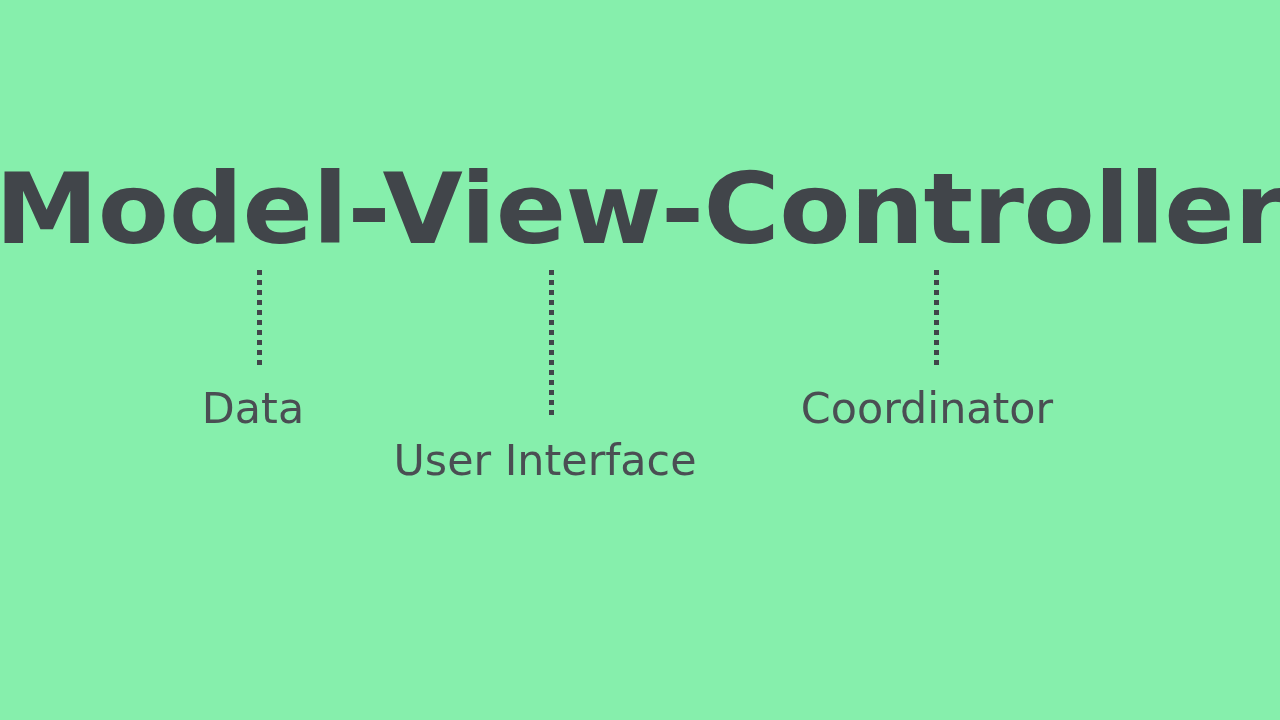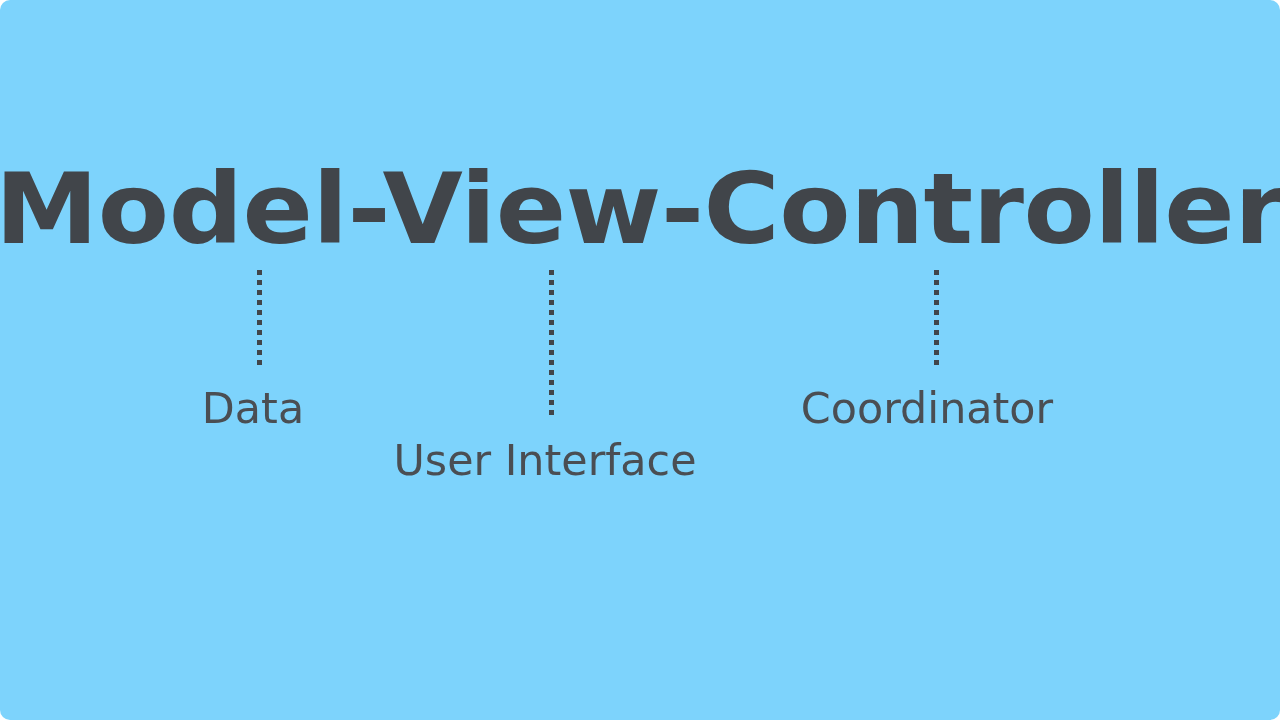--- a/index.html
+++ b/index.html
@@ -79,21 +79,21 @@
     transform: translateX(-50%) scaleX(1.02);
   }
 
   .wrap-data   { left: 253px; top: 388px; }
   .wrap-ui     { left: 545px; top: 440px; }
   .wrap-coord  { left: 927px; top: 388px; }
 </style>
 </head>
 <body>
 
-<div id="slide" style="background: #7dd3fc; border-radius: 10px;">
+<div id="slide" style="background: #86efac;">
 
   <div class="title" style="color: rgb(65, 69, 74);">Model-View-Controller</div>
 
   <div class="connector c1" style="left: 257px; top: 270px; height: 98px; background-image: linear-gradient(rgb(65, 69, 74) 0px, rgb(65, 69, 74) 5px, rgba(255, 255, 255, 0) 5px, rgba(255, 255, 255, 0) 10px);"></div>
   <div class="connector c2" style="left: 549px; top: 270px; height: 146px; background-image: linear-gradient(rgb(65, 69, 74) 0px, rgb(65, 69, 74) 5px, rgba(255, 255, 255, 0) 5px, rgba(255, 255, 255, 0) 10px);"></div>
   <div class="connector c3" style="left: 934px; top: 270px; height: 98px; background-image: linear-gradient(rgb(65, 69, 74) 0px, rgb(65, 69, 74) 5px, rgba(255, 255, 255, 0) 5px, rgba(255, 255, 255, 0) 10px);"></div>
 
   <div class="leaf-wrap wrap-data">
     <div class="leaf-label">Data</div>
   </div>

